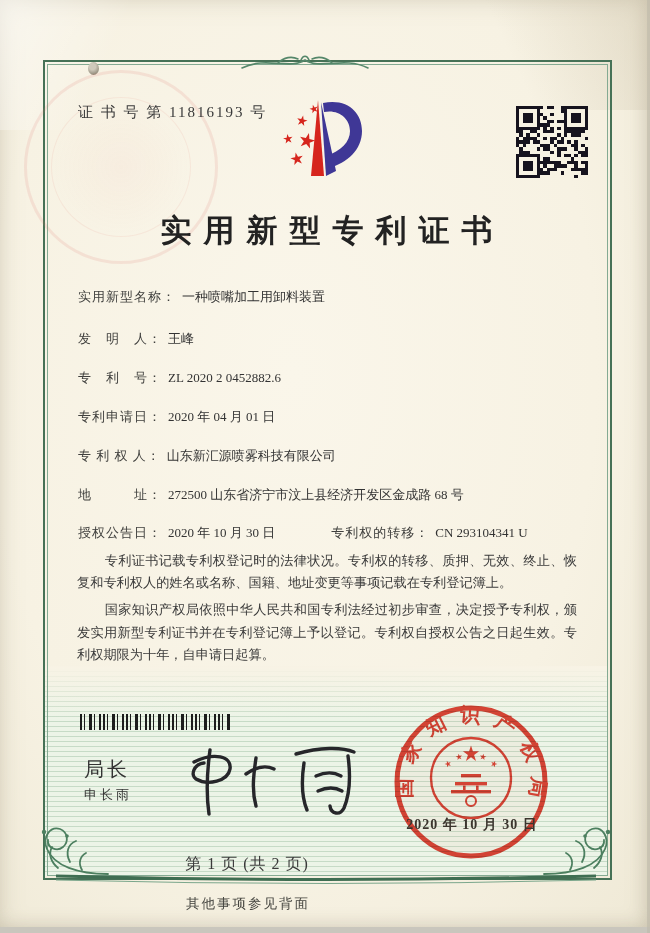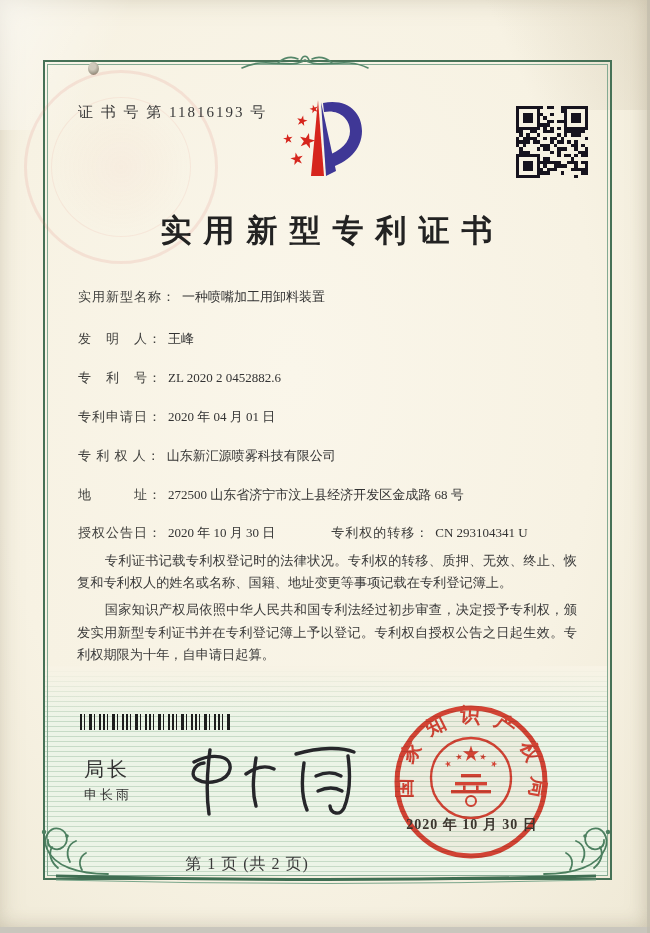--- a/index.html
+++ b/index.html
@@ -668,16 +668,17 @@
       <path d="M74,58 C44,58 20,50 13,33 C8,21 16,10 26,13 C34,16 35,26 29,31 C23,36 13,32 14,24"></path>
       <path d="M36,46 C31,37 34,28 42,25"></path>
       <path d="M24,52 C17,46 14,38 18,31"></path>
       <path d="M48,54 C44,47 46,40 52,37"></path>
       <circle cx="10" cy="16" r="2.2" fill="#4c7f5f" stroke="none"></circle>
       <circle cx="33" cy="20" r="1.8" fill="#4c7f5f" stroke="none"></circle>
     </g>
   </svg>
 
   <div class="page-info">第 1 页 (共 2 页)</div>
+  <div class="back-note">其他事项参见背面</div>
 
   <div class="edge-bottom"></div>
   <div class="edge-right"></div>
 </div>
 
 </body></html>

